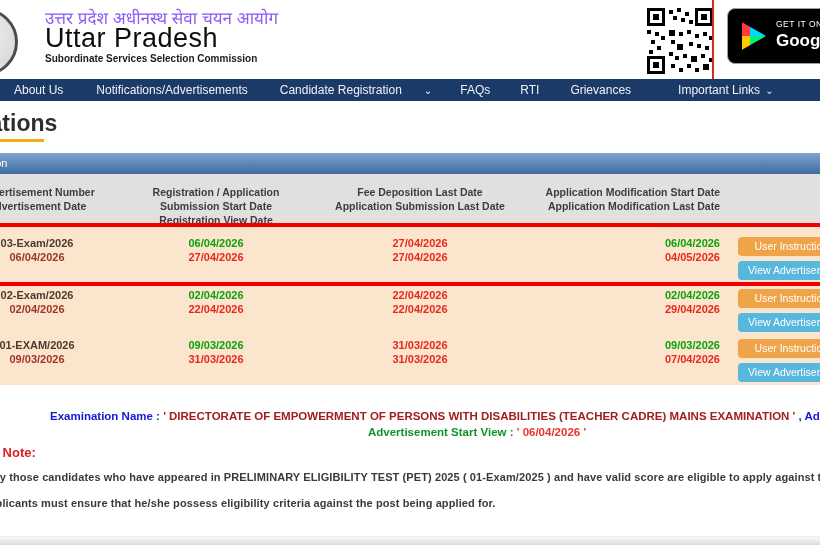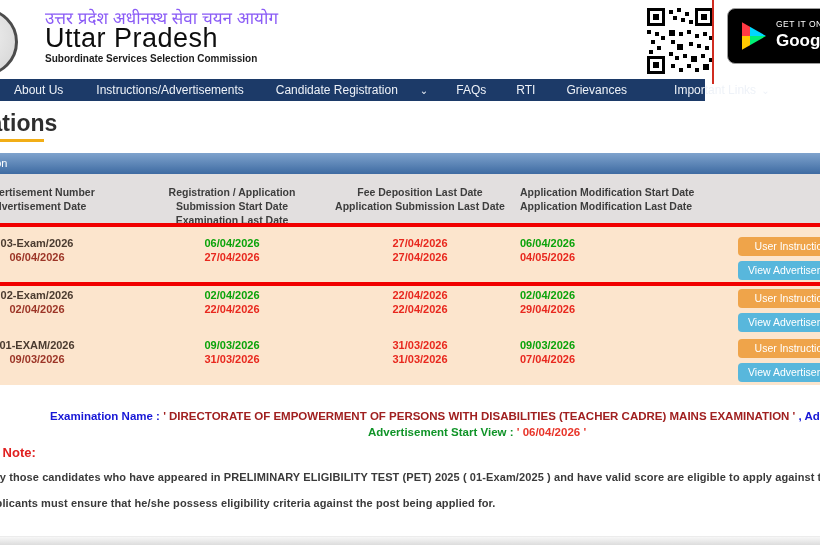--- a/index.html
+++ b/index.html
@@ -18,21 +18,21 @@
   .qr{position:absolute;left:645px;top:6px;width:70px;height:70px}
   .red-vline{position:absolute;left:712px;top:0;width:2px;height:84px;background:#d02c20}
   .play-badge{position:absolute;left:727px;top:8px;width:112px;height:54px;background:#000;
     border:1px solid #9c9c9c;border-radius:8px}
   .play-tri{position:absolute;left:11px;top:12px;width:30px;height:30px;
     clip-path:polygon(10% 4%,90% 50%,10% 96%);
     background:conic-gradient(from 0deg at 38% 50%,#00d7fe 0deg 90deg,#00f076 90deg 180deg,#ffc900 180deg 270deg,#ff3a44 270deg 360deg)}
   .badge-l1{position:absolute;left:48px;top:10px;font-size:8.5px;color:#fff;letter-spacing:.5px;white-space:nowrap}
   .badge-l2{position:absolute;left:48px;top:22px;font-size:17px;font-weight:bold;color:#fff;white-space:nowrap}
   
-  .nav{position:absolute;left:0;top:79px;width:705px;height:22px;background:#1c3a68;
+  .nav{position:absolute;left:0;top:79px;width:820px;height:22px;background:#1c3a68;
     display:flex;align-items:center;font-size:12px;color:#eef2f8;white-space:nowrap}
   .nav span{cursor:pointer}
   .nav .i1{margin-left:14px}.nav .i2{margin-left:33px}.nav .i3{margin-left:32px}
   .nav .chev{margin-left:22px;font-size:10px}
   .nav .i4{margin-left:28px}.nav .i5{margin-left:30px}.nav .i6{margin-left:31px}.nav .i7{margin-left:47px}
   .nav .chev2{margin-left:5px;font-size:10px}
   
   .page-title{position:absolute;left:-82px;top:110px;font-size:23px;font-weight:bold;color:#2e2e2e;white-space:nowrap}
   .title-underline{position:absolute;left:-84px;top:139px;width:128px;height:3px;background:#f2ae16}
   
@@ -41,23 +41,23 @@
   .section-bar .lbl{position:absolute;left:-47px;top:4px;font-size:11px;color:#fff;white-space:nowrap}
   
   .thead-bg{position:absolute;left:0;top:174px;width:820px;height:49px;background:#e2dfdf}
   .hcell{position:absolute;top:185px;font-size:10.5px;font-weight:bold;color:#3d3d3d;
     text-align:center;line-height:14px}
   .redline{position:absolute;left:0;width:820px;height:4px;background:#f10000}
   .rl1{top:223px}.rl2{top:282px}
   .tbody-bg{position:absolute;left:0;top:227px;width:820px;height:158px;background:#fce5cd}
   .trow{position:absolute;left:0;width:808px;height:54px}
   .cA{position:absolute;left:-80px;width:234px;text-align:center}
-  .cB{position:absolute;left:132px;width:200px;text-align:center}
+  .cB{position:absolute;left:116px;width:200px;text-align:center}
   .cC{position:absolute;left:315px;width:210px;text-align:center}
-  .cD{position:absolute;left:520px;width:200px;text-align:left}
+  .cD{position:absolute;left:520px;width:200px;text-align:right}
   .cell div{font-size:11px;font-weight:bold;line-height:14px}
   .advno{color:#4a3b30}.advdate{color:#9c3527}
   .dgreen{color:#0aa30a}.dred{color:#e8281e}
   .btn{position:absolute;left:738px;width:112px;height:19px;border-radius:4px;border:none;
     color:#fff;font-size:10.5px;font-family:"Liberation Sans",sans-serif;cursor:pointer;
     text-align:center;line-height:19px;padding:0}
   .btn-ui{top:1px;background:#efa44a}
   .btn-va{top:25px;background:#58b7dc}
   
   .exam-line1{position:absolute;left:50px;top:410px;font-size:11.5px;font-weight:bold;white-space:nowrap}
@@ -133,21 +133,21 @@
 
   <div class="play-badge">
     <div class="play-tri"></div>
     <div class="badge-l1">GET IT ON</div>
     <div class="badge-l2">Google Play</div>
   </div>
 </div>
 
 <div class="nav">
   <span class="i1">About Us</span>
-  <span class="i2">Instructions/Advertisements</span>
+  <span class="i2">Notifications/Advertisements</span>
   <span class="i3">Candidate Registration</span>
   <span class="chev">⌄</span>
   <span class="i4">FAQs</span>
   <span class="i5">RTI</span>
   <span class="i6">Grievances</span>
   <span class="i7">Important Links</span>
   <span class="chev2">⌄</span>
 </div>
 
 <div class="page-title">Notifications</div>
@@ -158,21 +158,21 @@
 </div>
 
 <div class="thead-bg"></div>
 <div class="hcell cA">
   <div>Advertisement Number</div>
     <div>Advertisement Date</div>
 </div>
 <div class="hcell cB">
   <div>Registration / Application</div>
     <div>Submission  Start Date</div>
-    <div>Examination Last Date</div>
+    <div>Registration View Date</div>
 </div>
 <div class="hcell cC">
   <div>Fee Deposition Last Date</div>
     <div>Application Submission Last Date</div>
 </div>
 <div class="hcell cD">
   <div>Application Modification Start Date</div>
     <div>Application Modification Last Date</div>
 </div>
 

